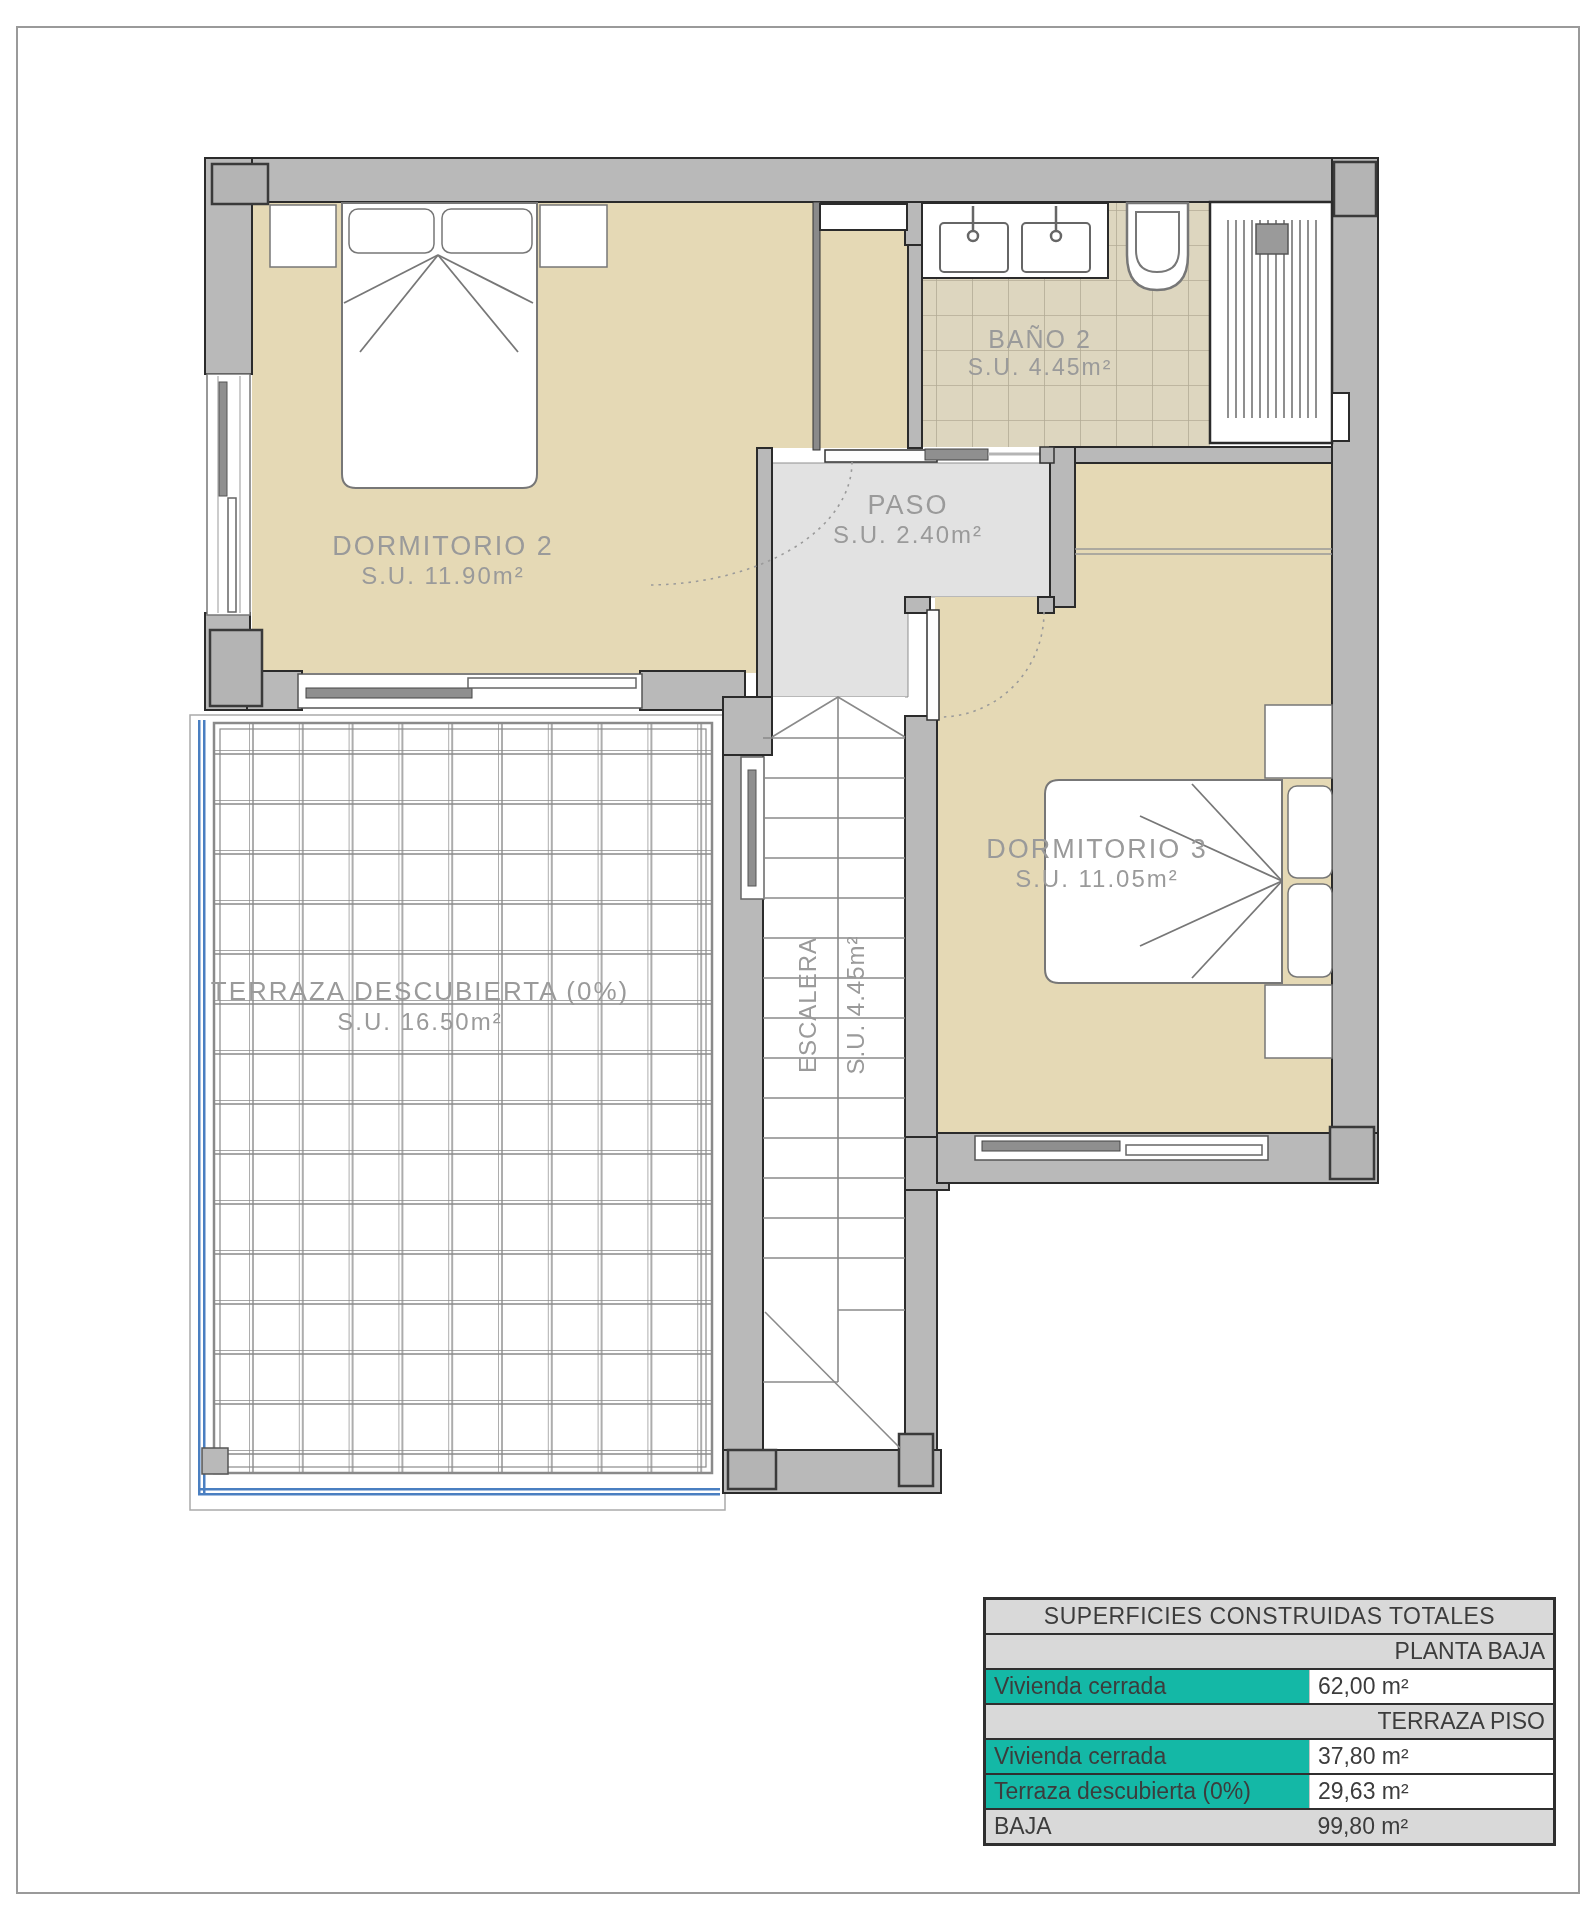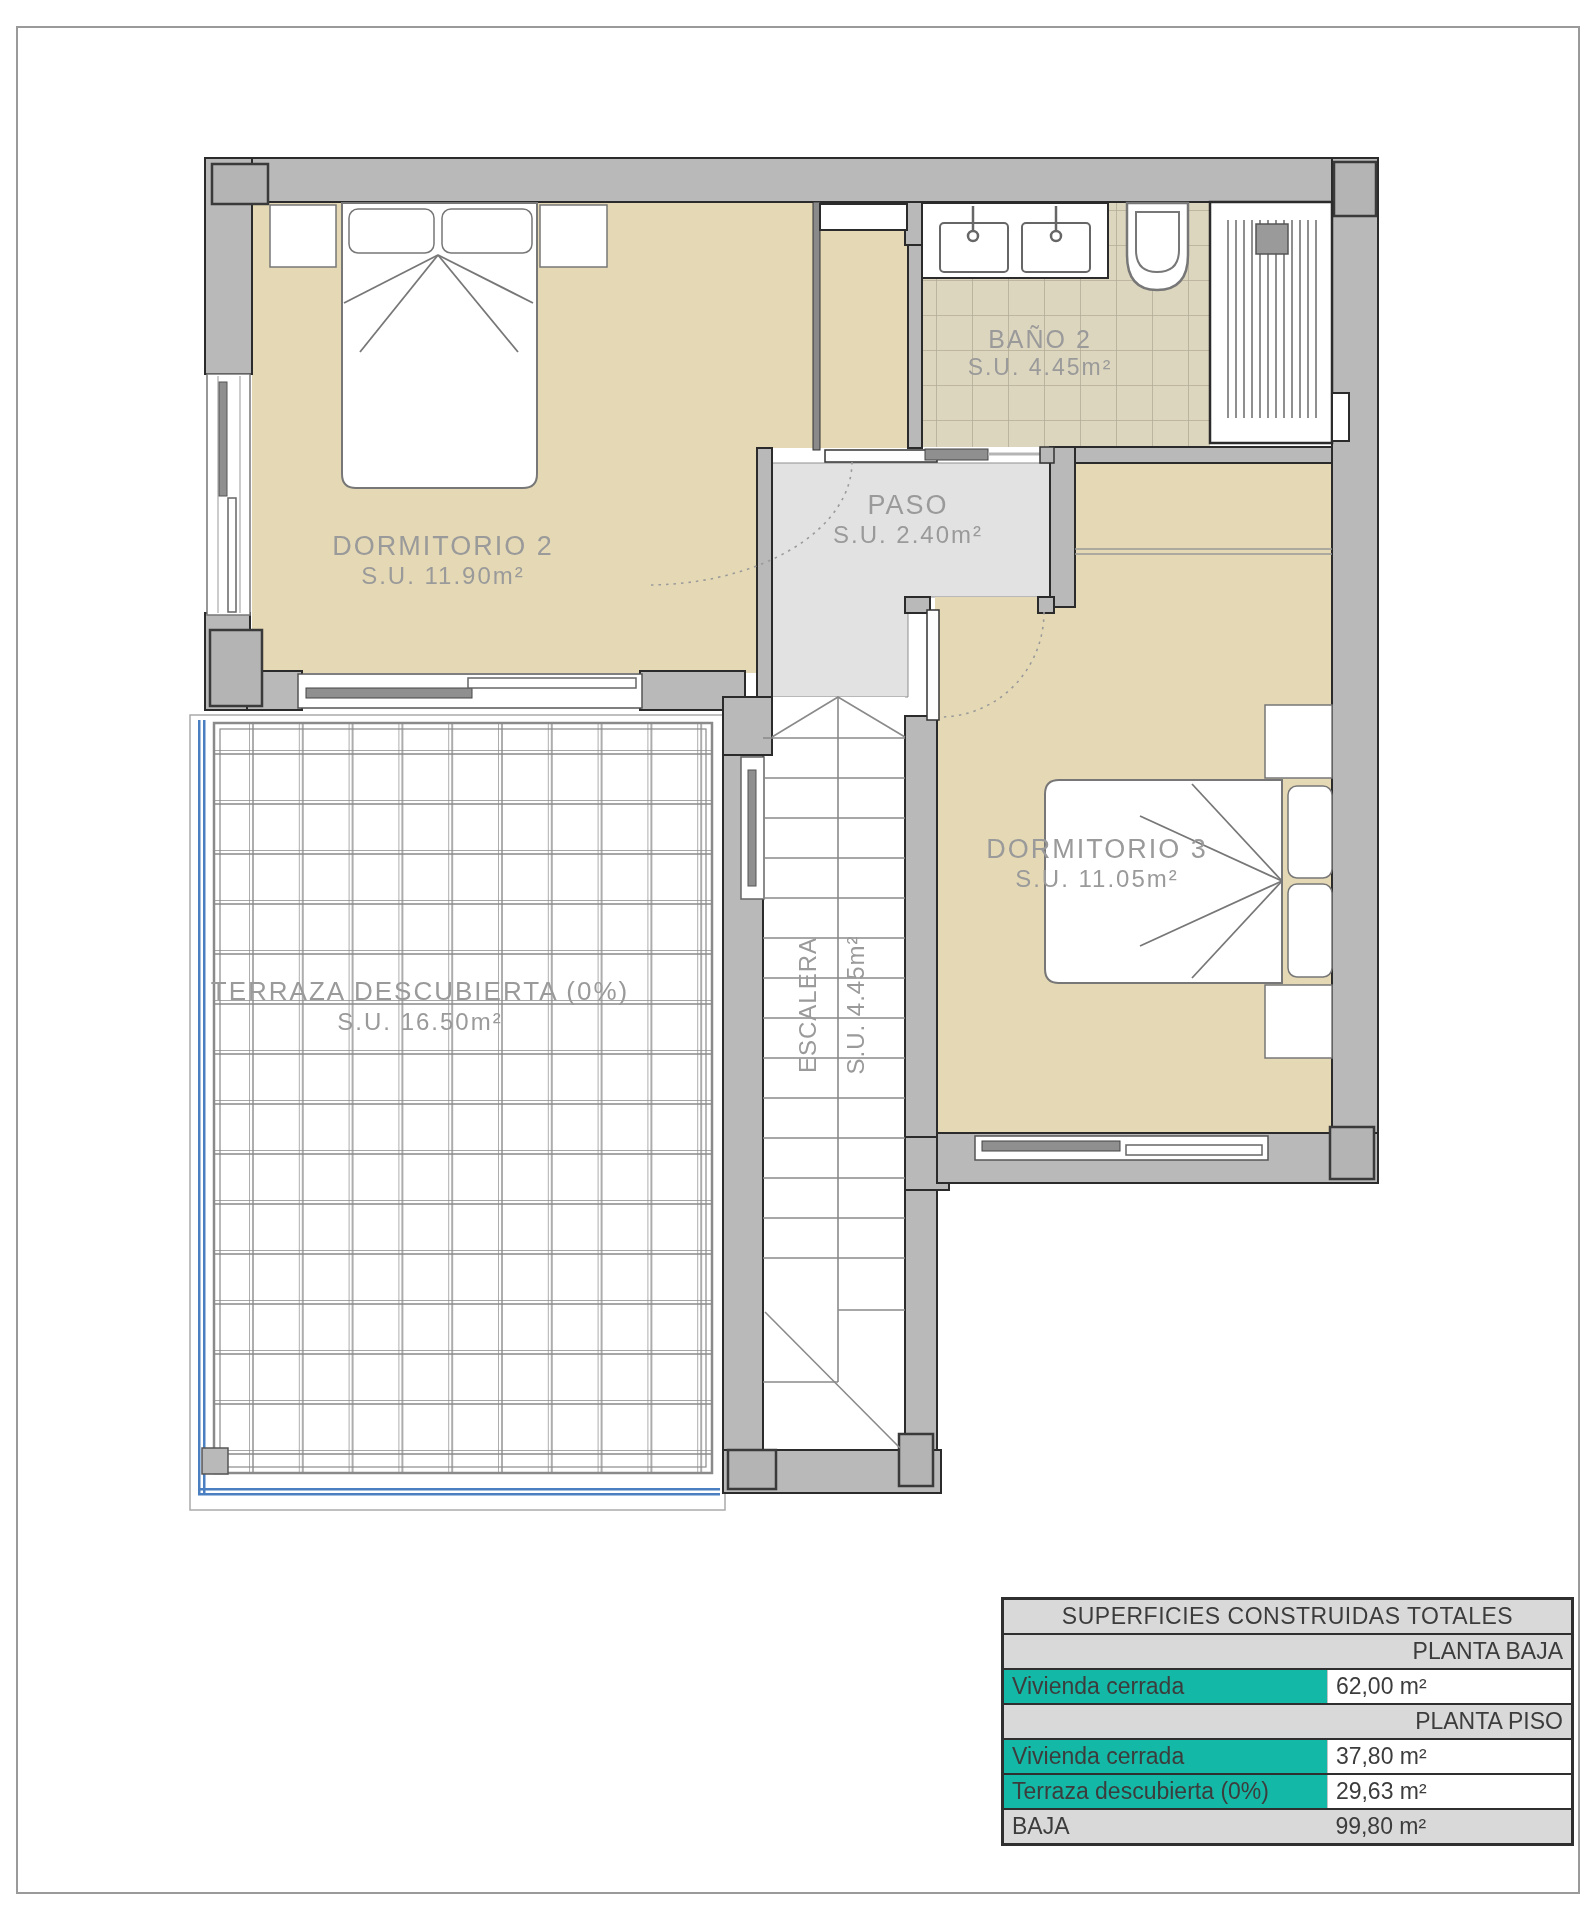--- a/index.html
+++ b/index.html
@@ -9,21 +9,20 @@
   svg text{font-family:"Liberation Sans",sans-serif;fill:#9a9a9a;letter-spacing:2px;}
   .room-name{font-size:27px;}
   .room-area{font-size:24px;}
   .stair-name{font-size:24px;letter-spacing:1px;}
 
   table.summary{
     position:absolute;left:983px;top:1597px;width:573px;
     border-collapse:collapse;table-layout:fixed;
     font-size:23px;color:#3c3c3c;background:#ffffff;
     border:3px solid #2f2f2f;
-    margin-left:18px;
   }
   table.summary th, table.summary td{
     height:33px;padding:0 8px;font-weight:normal;
     border-top:2px solid #2f2f2f;border-bottom:2px solid #2f2f2f;
     overflow:hidden;white-space:nowrap;
   }
   table.summary th{ background:#d9d9d9;text-align:center;letter-spacing:0.5px;}
   tr.section td{ background:#d9d9d9;text-align:right;}
   tr.total td{ background:#d9d9d9;}
   tr.data td.lbl{ text-align:left;background:#14b8a6;}
@@ -248,21 +247,21 @@
   </thead>
   <tbody>
     <tr class="section">
       <td colspan="2">PLANTA BAJA</td>
     </tr>
     <tr class="data">
       <td class="lbl">Vivienda cerrada</td>
       <td class="val">62,00 m²</td>
     </tr>
     <tr class="section">
-      <td colspan="2">PLANTA PISO</td>
+      <td colspan="2">TERRAZA PISO</td>
     </tr>
     <tr class="data">
       <td class="lbl">Vivienda cerrada</td>
       <td class="val">37,80 m²</td>
     </tr>
     <tr class="data">
       <td class="lbl">Terraza descubierta (0%)</td>
       <td class="val">29,63 m²</td>
     </tr>
     <tr class="total">

